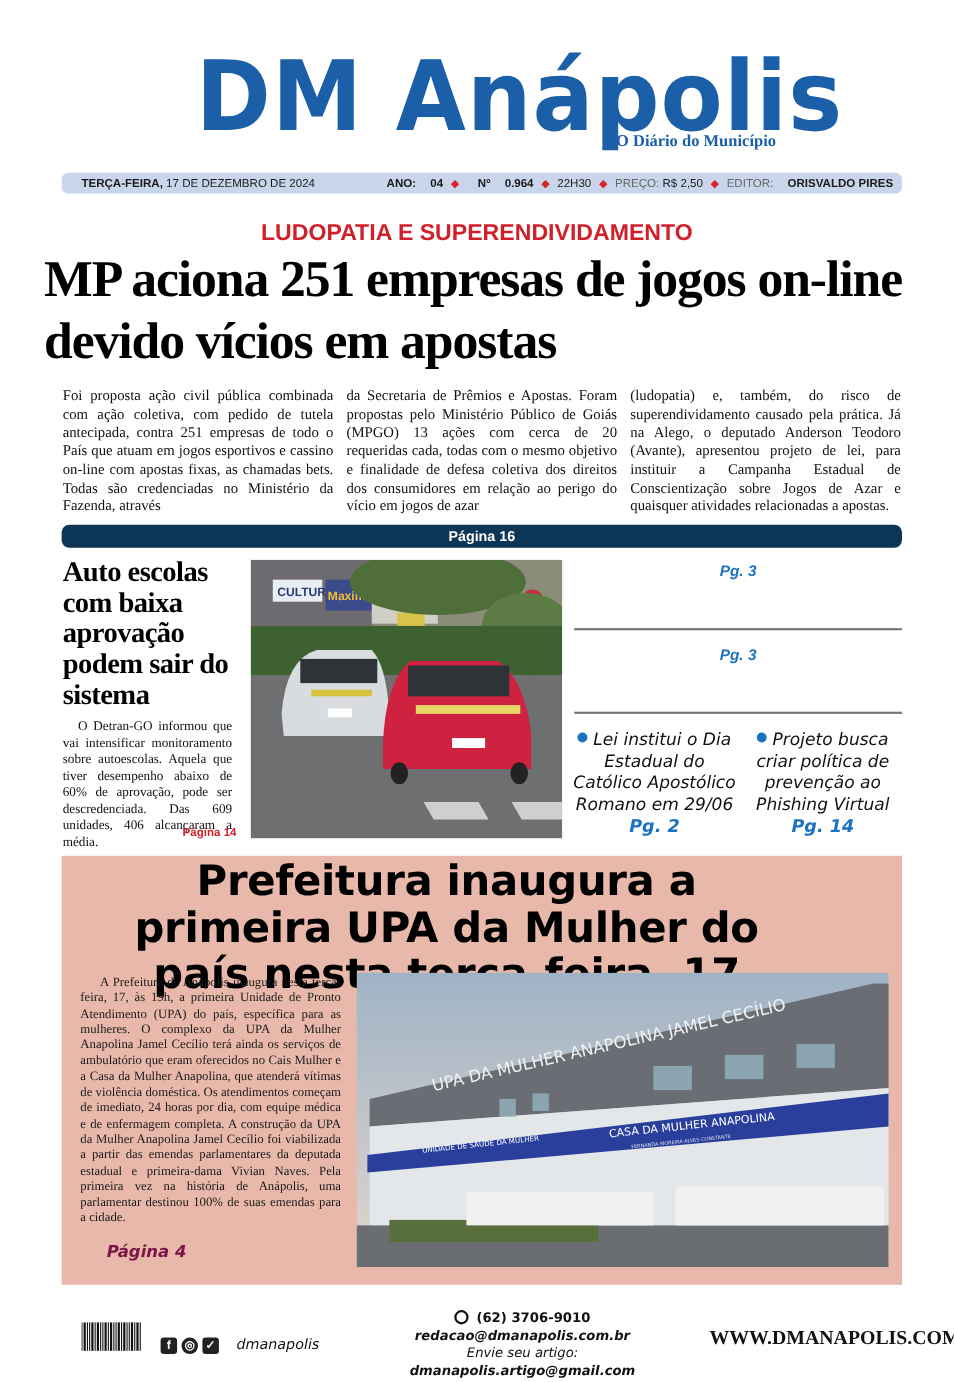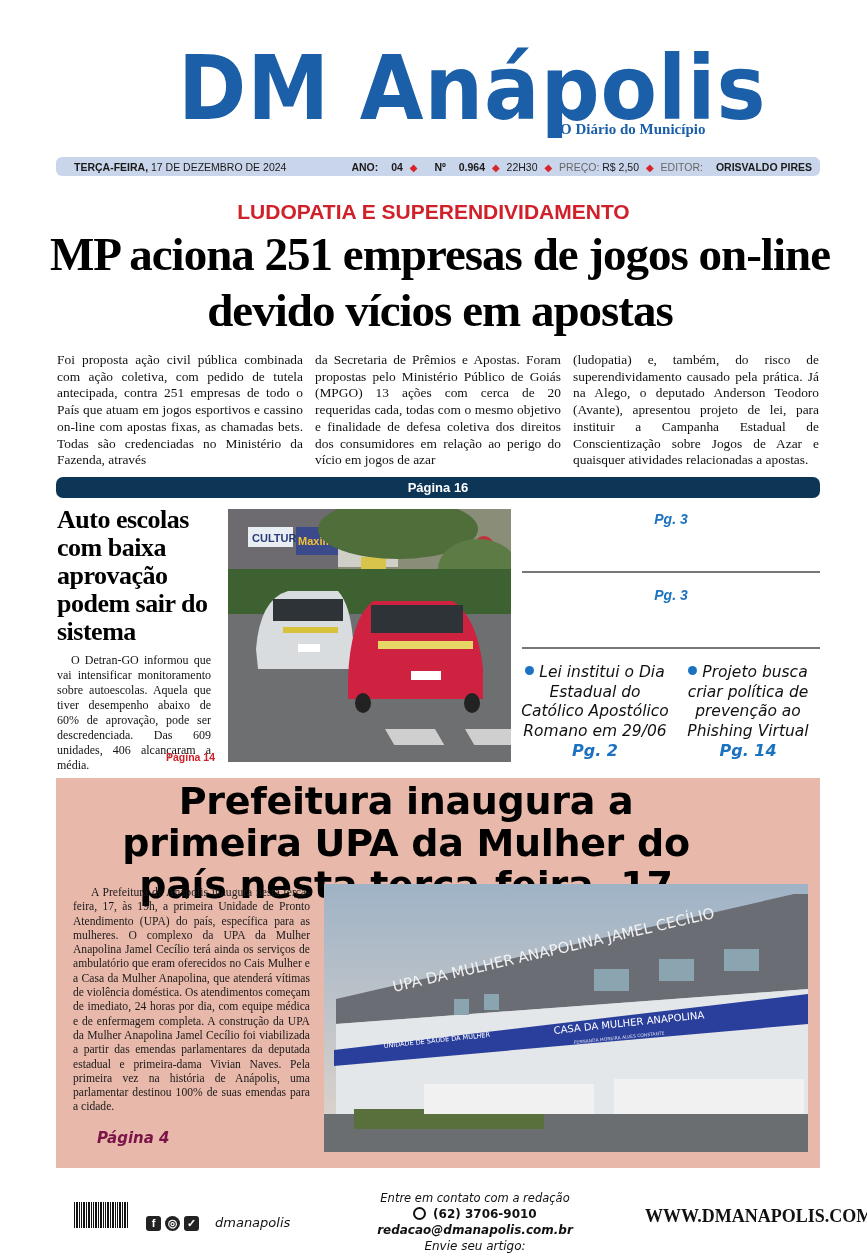--- a/index.html
+++ b/index.html
@@ -9,21 +9,21 @@
   .masthead { position: absolute; left: 0; top: 38px; width: 867px; height: 110px; }
   .logo { position: absolute; left: 178px; top: 6px; font-family: "DejaVu Sans", sans-serif; font-weight: bold; font-size: 84px; letter-spacing: 1px; color: #1b5fa8; transform: scaleX(0.98) scaleY(1.05); transform-origin: left top; line-height: 1; white-space: nowrap; }
   .tagline { position: absolute; left: 560px; top: 83px; font-family: "Liberation Serif", serif; font-weight: bold; font-size: 15px; color: #1b5fa8; }
 
   .infobar { position: absolute; left: 56px; top: 157px; width: 764px; height: 19px; background: #c9d5ea; border-radius: 6px; font-family: "Liberation Sans", sans-serif; font-size: 10.5px; color: #1a1a1a; display: flex; align-items: center; justify-content: space-between; padding: 0 8px; }
   .infobar b { font-weight: bold; margin-left: 10px; }
   .infobar .dim { color: #666; }
   .diamond { color: #d8232a; font-size: 10px; margin: 0 4px; }
 
   .kicker { position: absolute; left: 0; width: 867px; top: 200px; text-align: center; font-family: "Liberation Sans", sans-serif; font-weight: bold; font-size: 21px; color: #d0202a; }
-  .headline { position: absolute; left: 40px; width: 800px; top: 226px; text-align: center; font-family: "Liberation Serif", serif; font-weight: bold; font-size: 47px; line-height: 56px; letter-spacing: -1px; color: #000; }
+  .headline { position: absolute; left: 40px; width: 800px; top: 226px; font-family: "Liberation Serif", serif; font-weight: bold; font-size: 47px; line-height: 56px; letter-spacing: -1px; color: #000; }
 
   .lead-cols { position: absolute; left: 57px; top: 352px; width: 764px; height: 118px; display: grid; grid-template-columns: 246px 246px 246px; column-gap: 12px; }
   .lead-cols p { font-size: 13.4px; line-height: 16.7px; text-align: justify; hyphens: auto; }
 
   .pagebar { position: absolute; left: 56px; top: 477px; width: 764px; height: 21px; background: #0d3556; border-radius: 7px; color: #fff; text-align: center; font-family: "Liberation Sans", sans-serif; font-weight: bold; font-size: 13px; line-height: 21px; }
 
   .auto-title { position: absolute; left: 57px; top: 506px; width: 168px; font-family: "Liberation Serif", serif; font-weight: bold; font-size: 26px; line-height: 28px; letter-spacing: -0.5px; color: #000; }
   .auto-body { position: absolute; left: 57px; top: 653px; width: 154px; font-size: 12px; line-height: 15px; text-align: justify; text-indent: 14px; }
   .auto-page { position: absolute; left: 166px; top: 751px; font-family: "Liberation Sans", sans-serif; font-weight: bold; font-size: 10.5px; color: #d0202a; }
 
@@ -215,21 +215,20 @@
         <rect x="53" y="0" width="1" height="26"></rect>
     </g>
   </svg>
   <div class="social">
     <span>f</span>
     <span class="ig">◎</span>
     <span>✓</span>
   </div>
   <span class="handle">dmanapolis</span>
   <div class="contact">
-    <div class="l1">Entre em contato com a redação</div>
     <div>
       <span class="wa"></span>
       <span class="phone">(62) 3706-9010</span>
       <span class="em">redacao@dmanapolis.com.br</span>
     </div>
     <div class="l3">
       <span>Envie seu artigo:</span>
       <b>dmanapolis.artigo@gmail.com</b>
     </div>
   </div>

